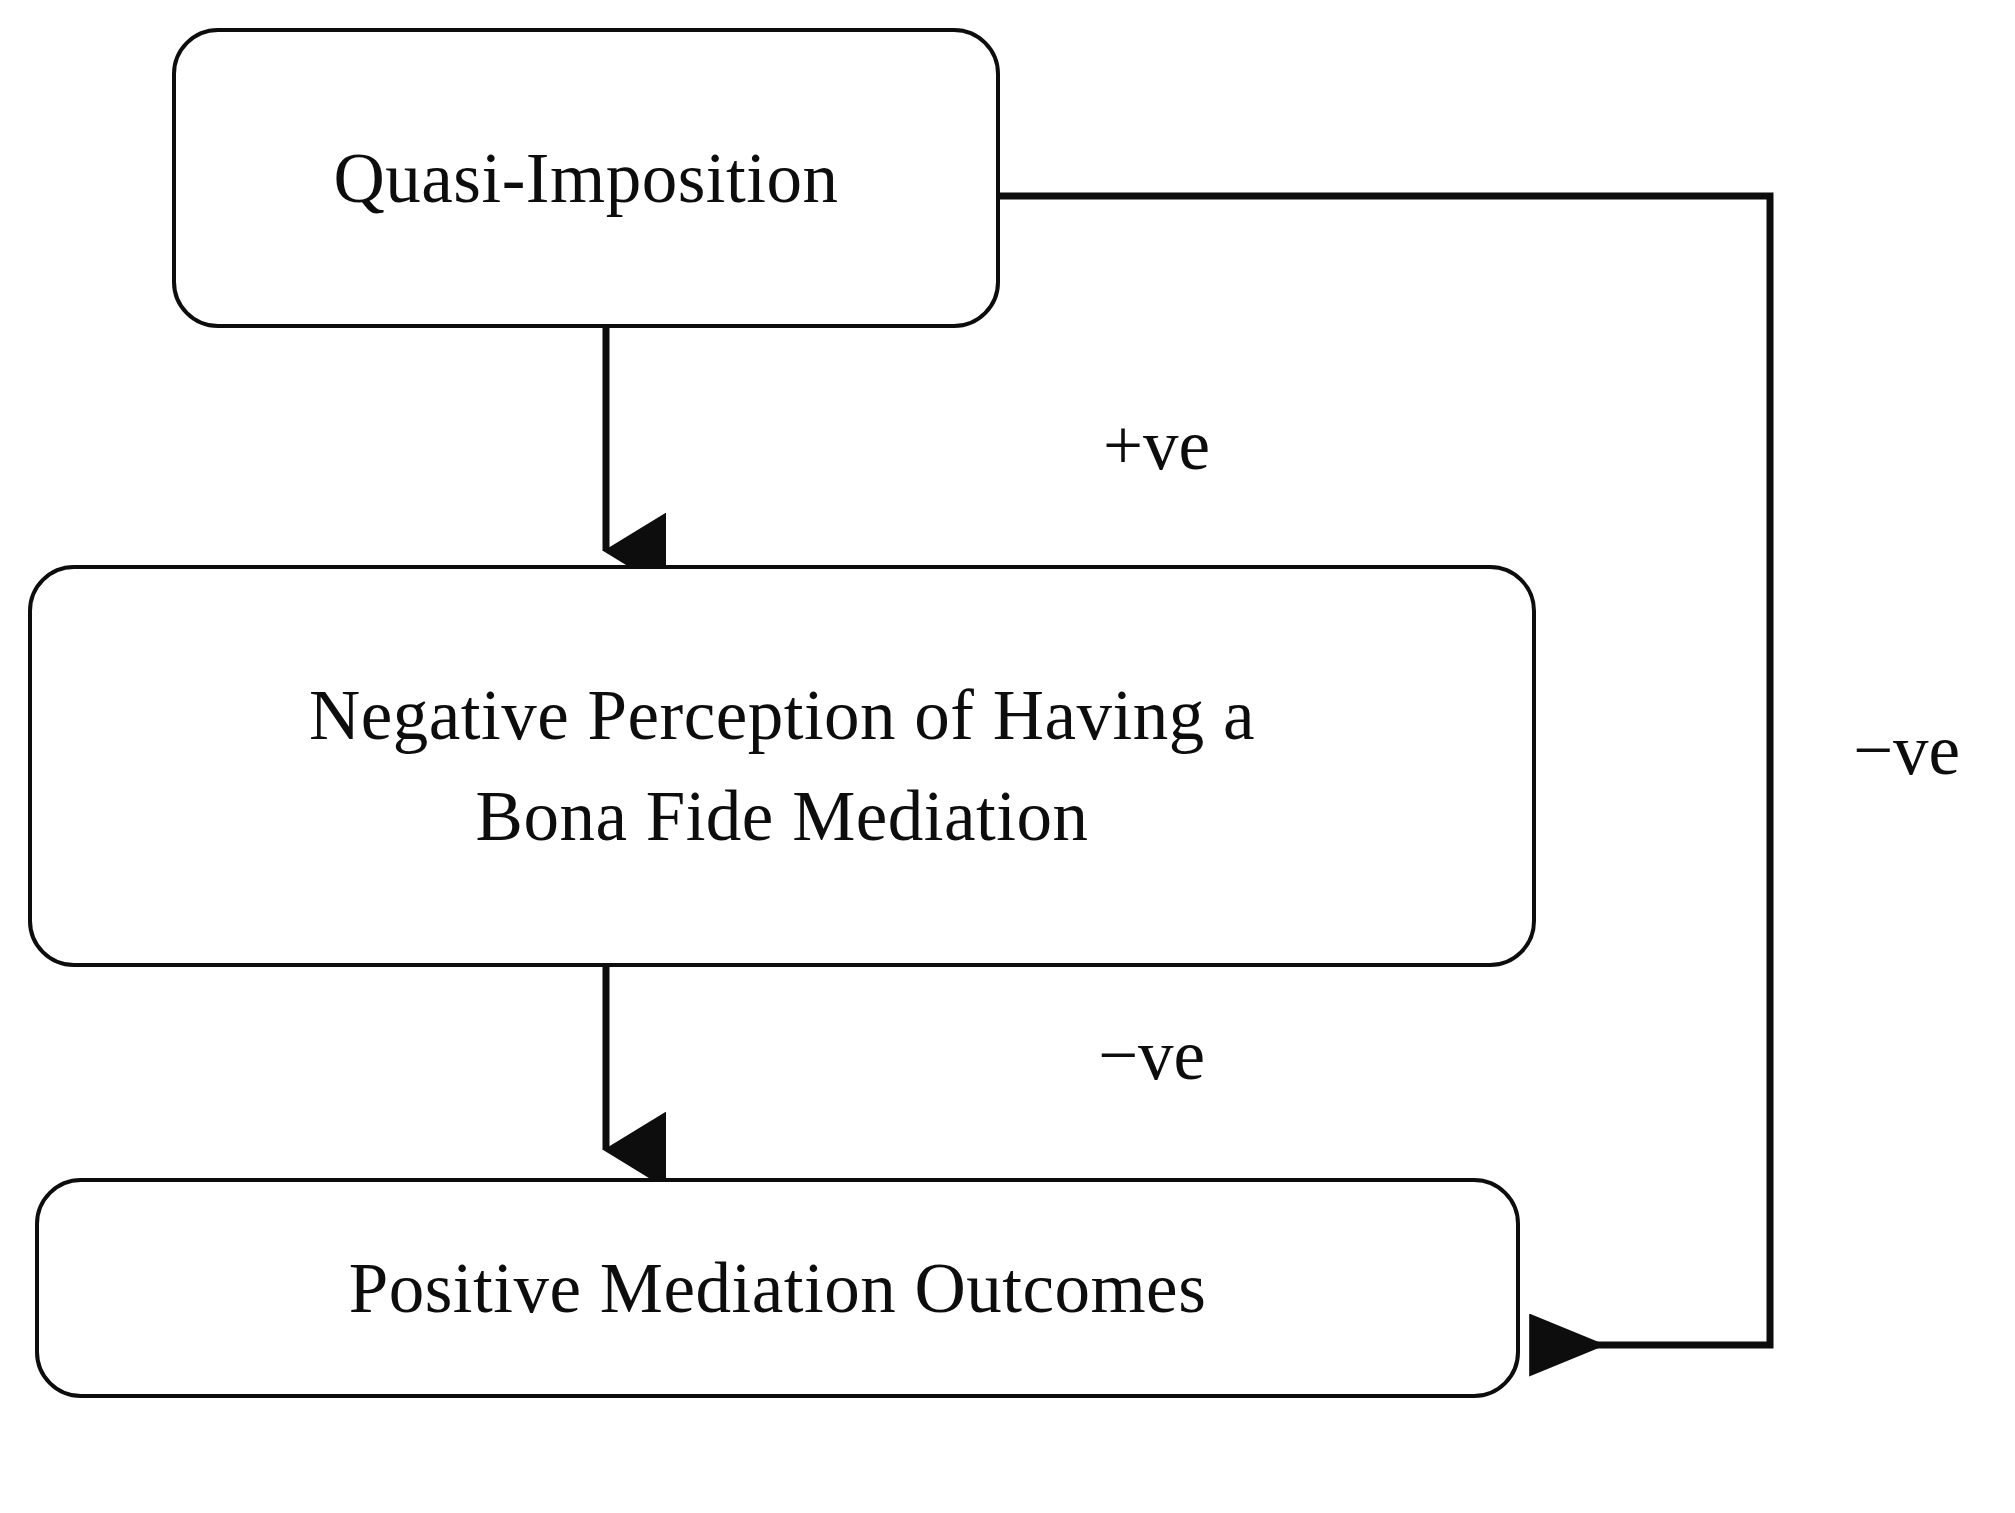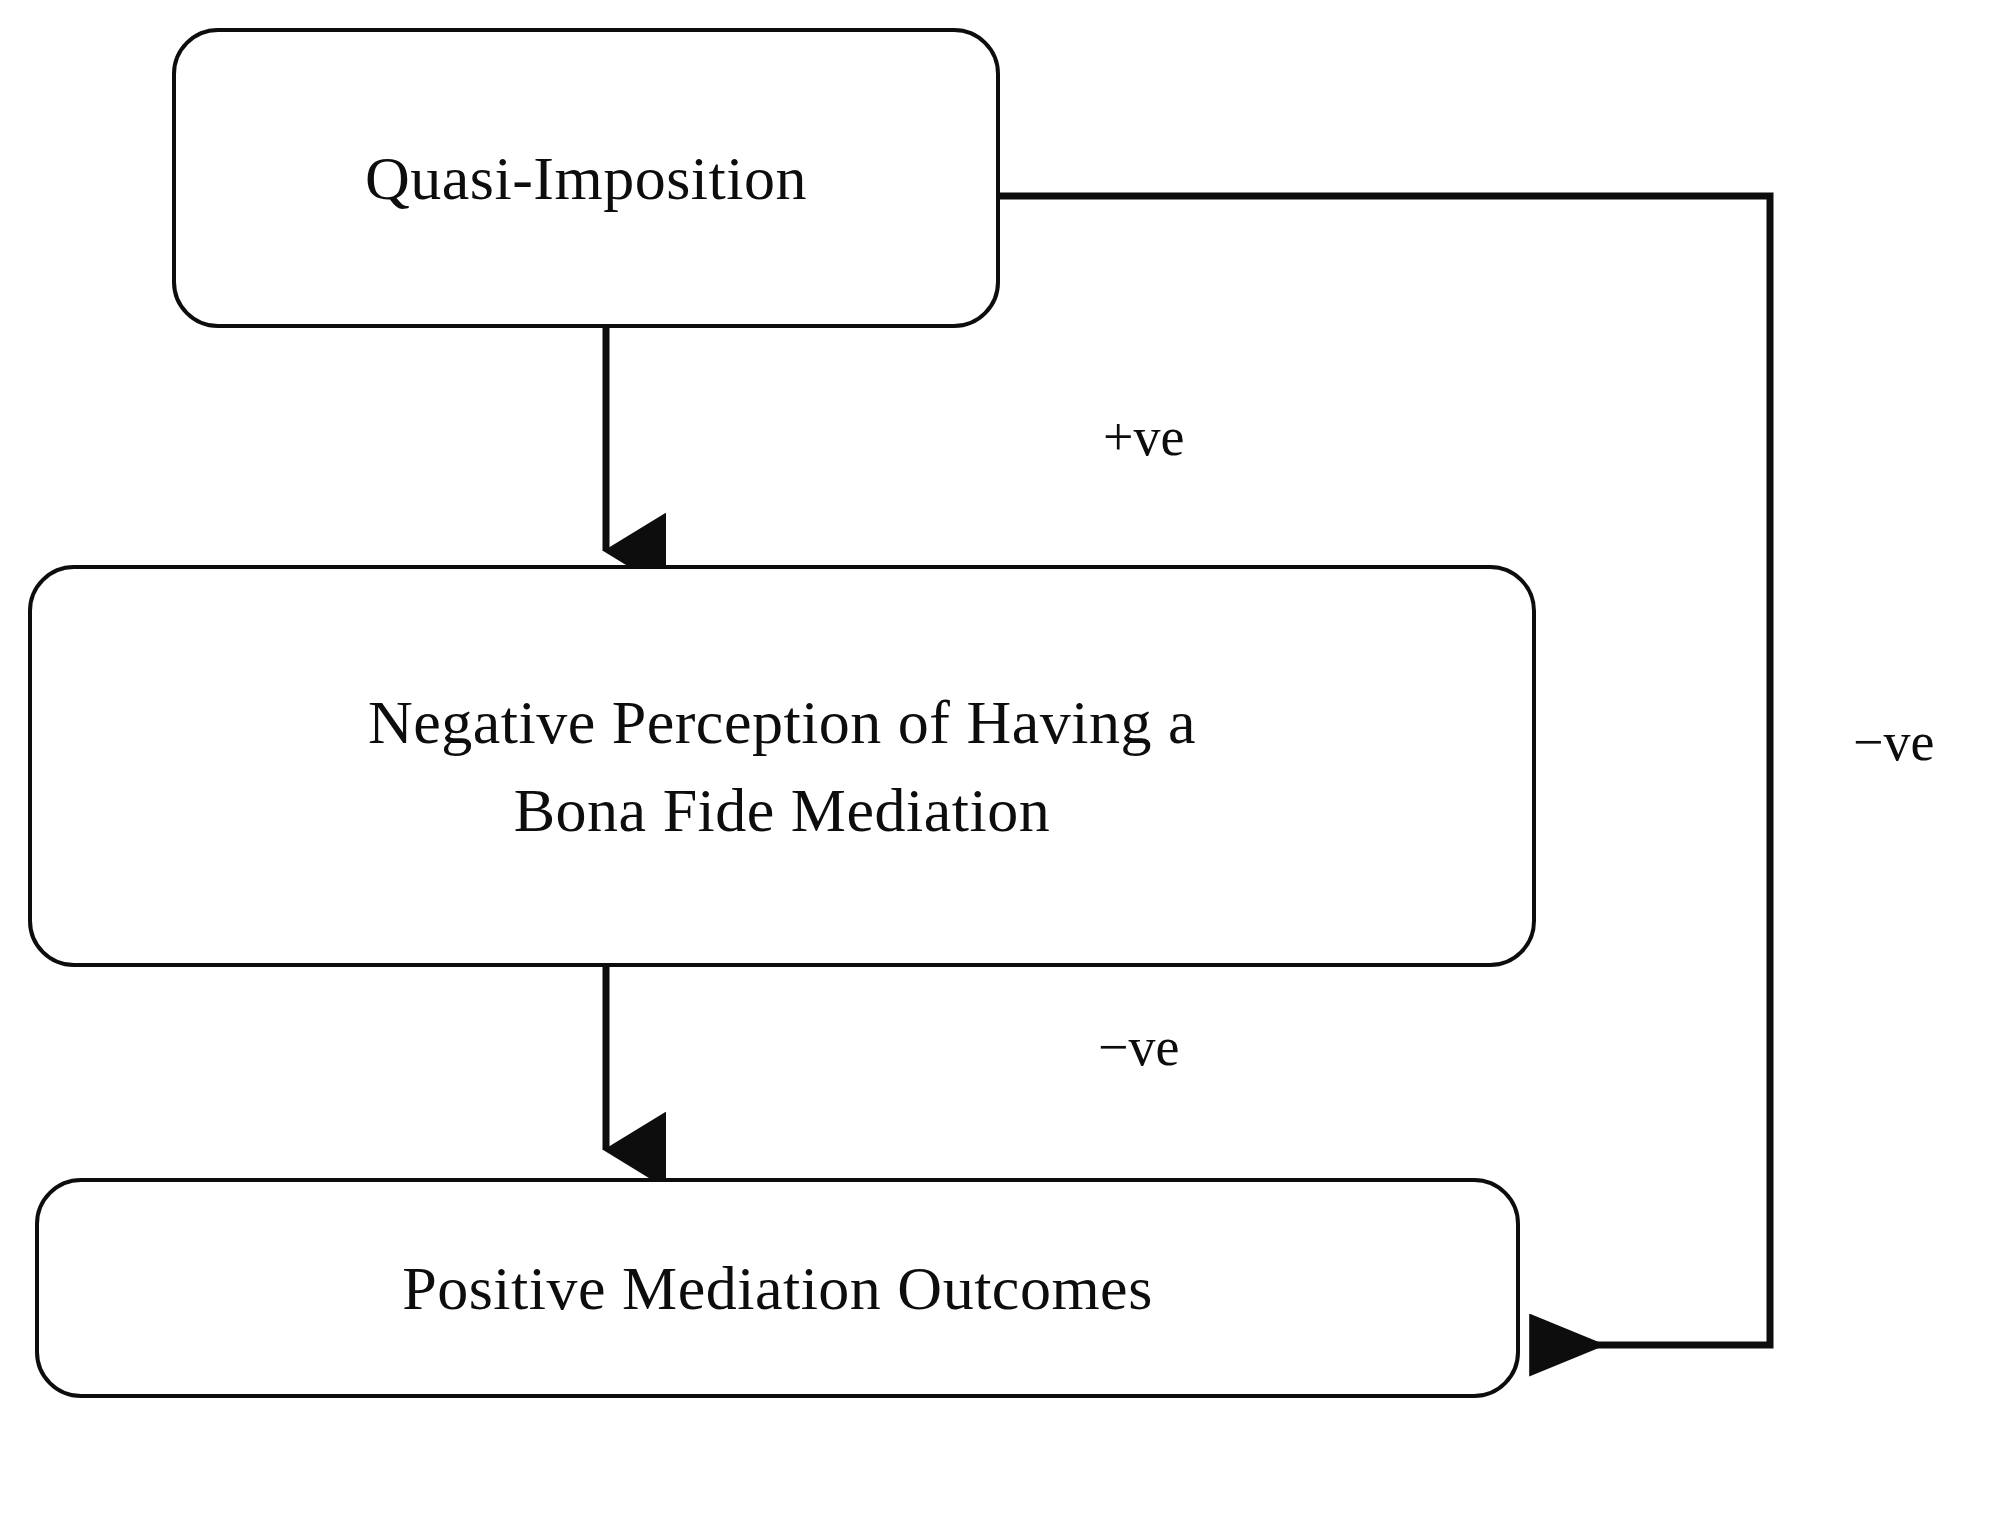--- a/index.html
+++ b/index.html
@@ -33,21 +33,21 @@
     border: 4px solid #0d0d0d;
     border-radius: 46px;
     display: flex;
     align-items: center;
     justify-content: center;
     text-align: center;
     color: #0d0d0d;
   }
   .node-label {
     font-family: "Liberation Serif", "DejaVu Serif", serif;
-    font-size: 62px;
+    font-size: 71px;
     line-height: 1.42;
     letter-spacing: 0.5px;
     white-space: pre-line;
     padding: 0 18px;
   }
   #box-quasi-imposition {
     left: 172px;
     top: 28px;
     width: 828px;
     height: 300px;
@@ -60,21 +60,21 @@
   }
   #box-positive-outcomes {
     left: 35px;
     top: 1178px;
     width: 1485px;
     height: 220px;
   }
   .edge-label {
     position: absolute;
     font-family: "Liberation Serif", "DejaVu Serif", serif;
-    font-size: 54px;
+    font-size: 71px;
     line-height: 1;
     color: #0d0d0d;
     white-space: nowrap;
   }
   #label-positive-effect {
     left: 1103px;
     top: 410px;
   }
   #label-negative-feedback {
     left: 1853px;

